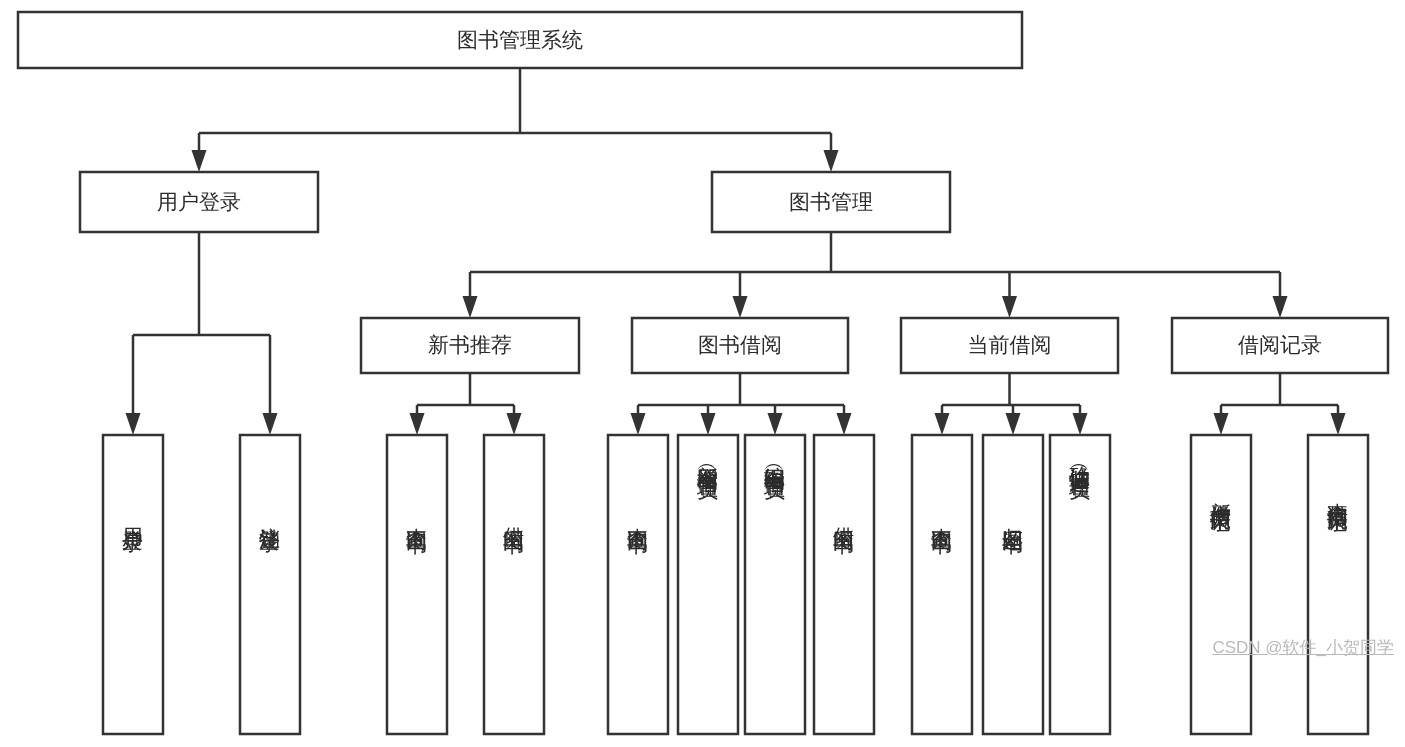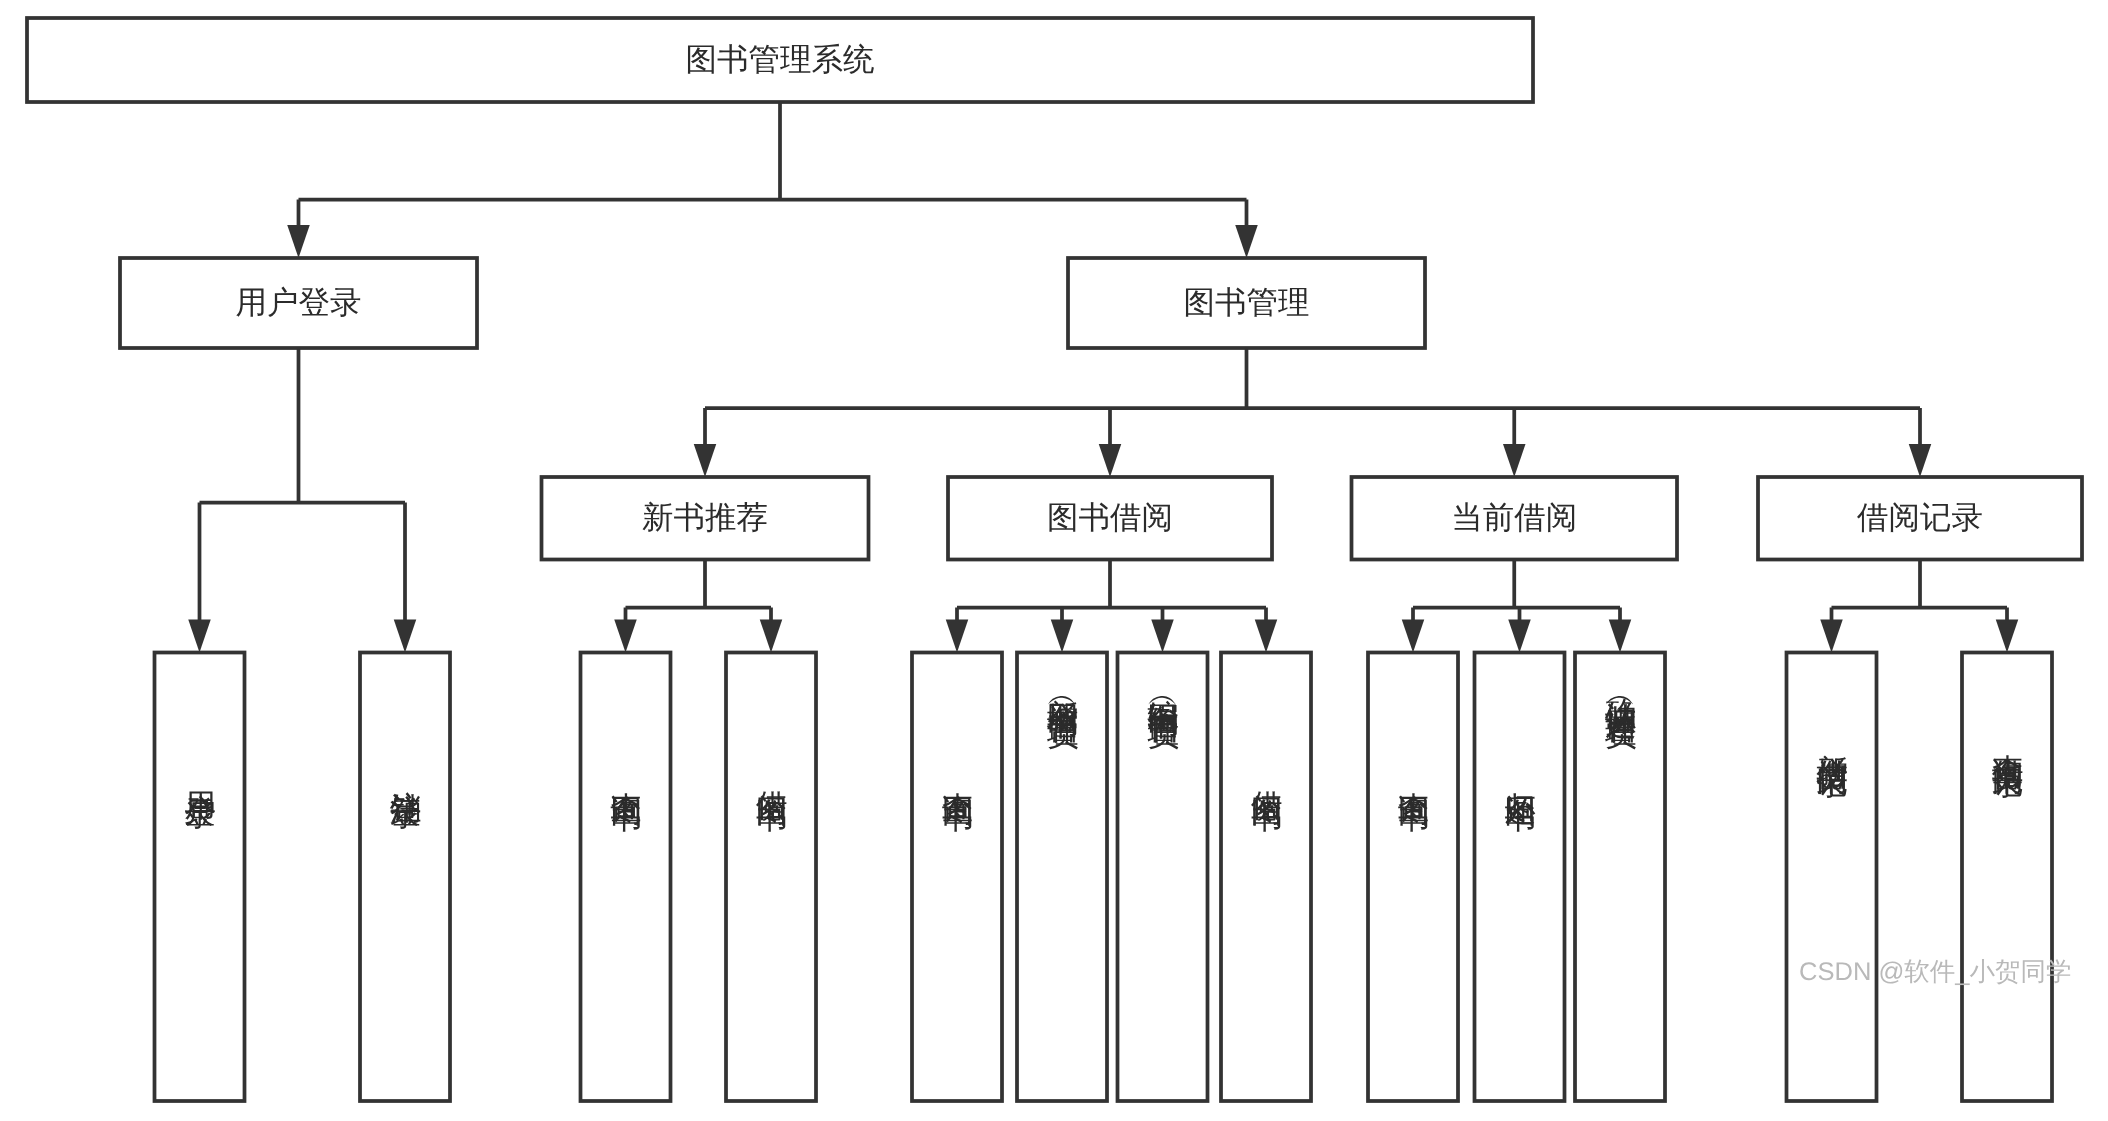--- a/index.html
+++ b/index.html
@@ -51,27 +51,28 @@
     stroke: #333333;
     stroke-width: 2.5;
     fill: none;
   }
   .arrow-head {
     fill: #333333;
     stroke: none;
   }
   .watermark {
     position: absolute;
-    right: 24px;
+    right: 11px;
     bottom: 6px;
     font-family: "Liberation Sans", "DejaVu Sans", sans-serif;
     font-size: 17px;
     color: #b9b9b9;
     white-space: nowrap;
     user-select: none;
+    text-decoration: underline;
   }
 </style>
 </head>
 <body>
 
 <div id="diagram-root">
 
   <svg class="canvas" viewBox="0 0 1405 747">
     <g id="edge-layer">
         <path class="edge" d="M520,68 L520,133"></path>

